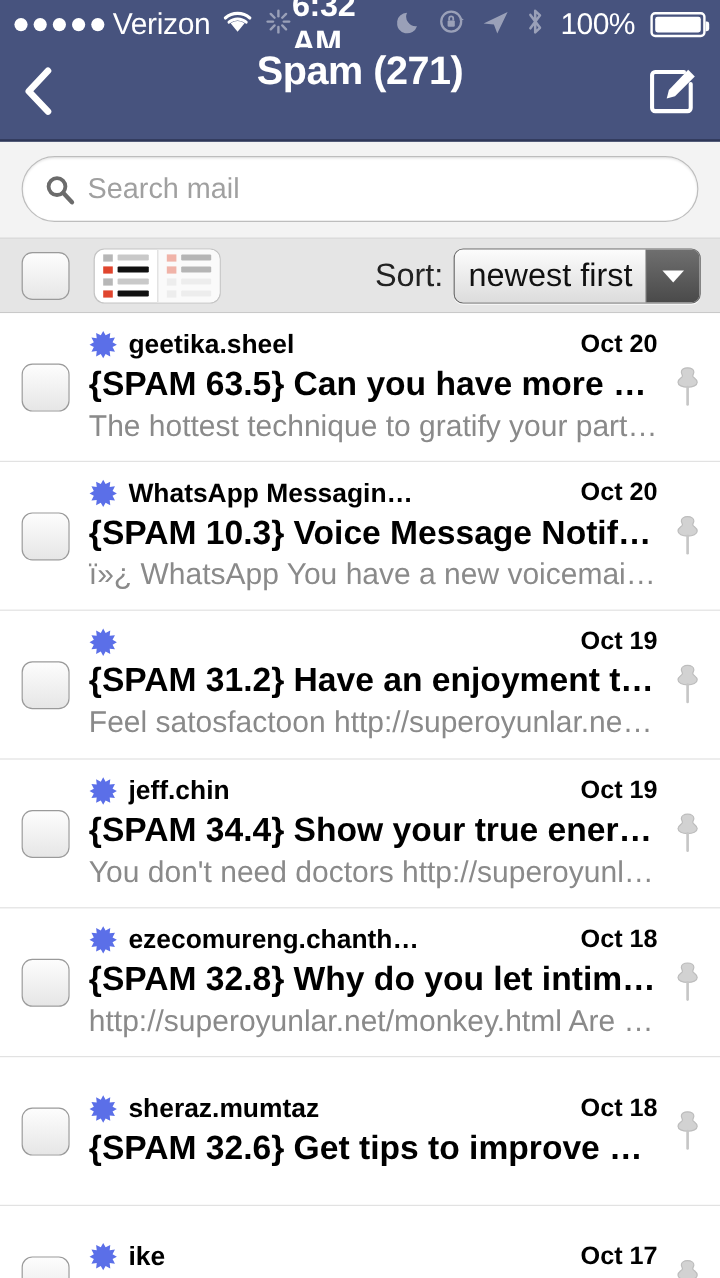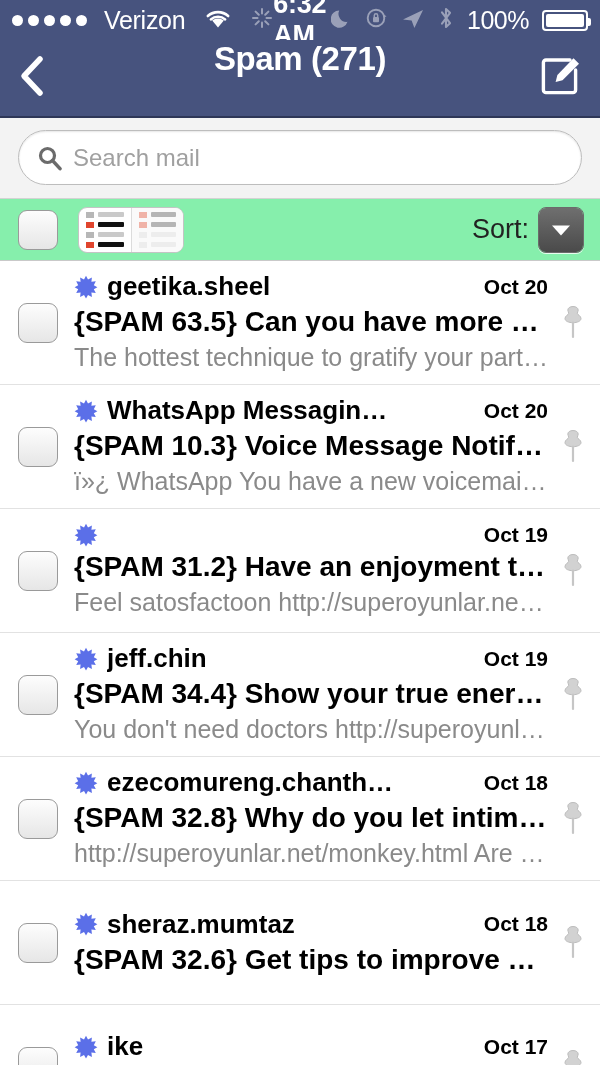--- a/index.html
+++ b/index.html
@@ -14,21 +14,21 @@
 
   
   .status-bar {
     height: 40px;
     background: #47537e;
     display: flex;
     align-items: center;
     padding: 0 12px;
     color: #ffffff;
   }
-  .sb-left { display: flex; align-items: center; gap: 17px; flex: 0 0 auto; }
+  .sb-left { display: flex; align-items: center; gap: 7px; flex: 0 0 auto; }
   .sb-dots { display: flex; gap: 5px; align-items: center; }
   .sb-dot {
     width: 11px; height: 11px; border-radius: 50%;
     background: #ffffff;
   }
   .sb-carrier {
     font-size: 25px; letter-spacing: -0.3px; color: #ffffff;
   }
   .sb-wifi { margin-left: 2px; }
   .sb-sync { margin-left: 2px; opacity: 0.45; }
@@ -96,21 +96,21 @@
   .search-input {
     border: 0; outline: 0; flex: 1 1 auto;
     font-family: "Liberation Sans", sans-serif;
     font-size: 24px; color: #333;
     background: transparent;
   }
   .search-input::placeholder { color: #a0a0a0; }
 
   
   .toolbar {
-    background: #86efac;
+    background: #e5e5e5;
     height: 62px;
     display: flex;
     align-items: center;
     padding: 0 16px 0 18px;
     border-bottom: 1px solid #c9c9c9;
   }
   .cb {
     width: 40px; height: 40px;
     border: 1px solid #9a9a9a;
     border-radius: 9px;
@@ -170,21 +170,21 @@
     height: 124px;
   }
   .row-cb { flex: 0 0 auto; margin-right: 16px; }
   .row-body { flex: 1 1 auto; min-width: 0; }
   .row-line1 {
     display: flex; align-items: center; gap: 9px;
     white-space: nowrap;
   }
   .starburst { flex: 0 0 auto; display: flex; }
   .sender {
-    font-size: 26px; font-weight: bold; color: #000;
+    font-size: 22px; font-weight: bold; color: #000;
     overflow: hidden; text-overflow: ellipsis; white-space: nowrap;
     max-width: 330px;
   }
   .date {
     margin-left: auto; font-size: 21px; font-weight: bold; color: #000;
     flex: 0 0 auto; padding-left: 10px;
   }
   .subject {
     font-size: 28px; font-weight: bold; color: #000;
     white-space: nowrap; overflow: hidden; text-overflow: ellipsis;
@@ -337,20 +337,21 @@
       <div class="vt-line">
           <span class="vt-sq" style="background:#ededed"></span>
           <span class="vt-bar" style="background:#ededed"></span>
         </div>
     </div>
   </div>
 
   <div class="sort-area">
     <span class="sort-label">Sort:</span>
     <div class="sort-select">
+      <span class="sort-value">newest first</span>
       <span class="sort-arrow">
         <svg width="24" height="16" viewBox="0 0 24 16">
           <path d="M3 3.5 H21 L12 13.5 Z" fill="#fff"></path>
         </svg>
       </span>
     </div>
   </div>
 </div>
 
 <div class="mail-list">

